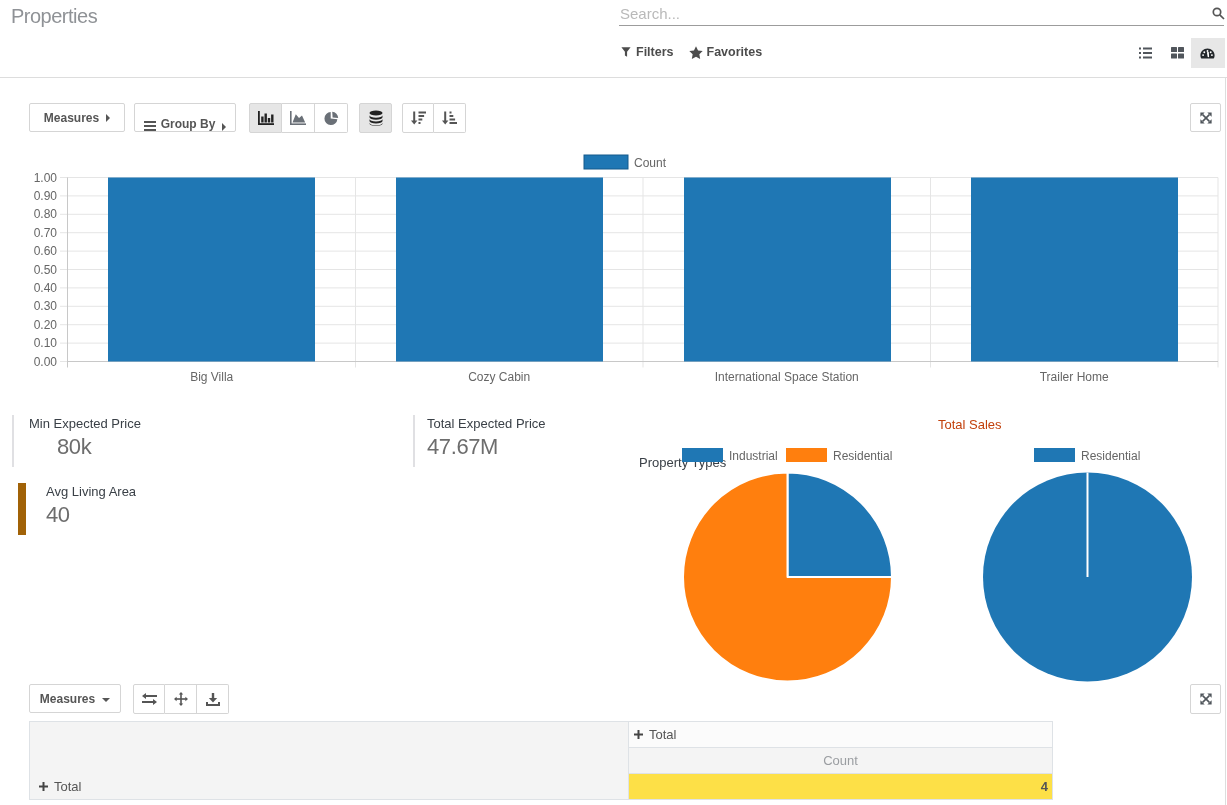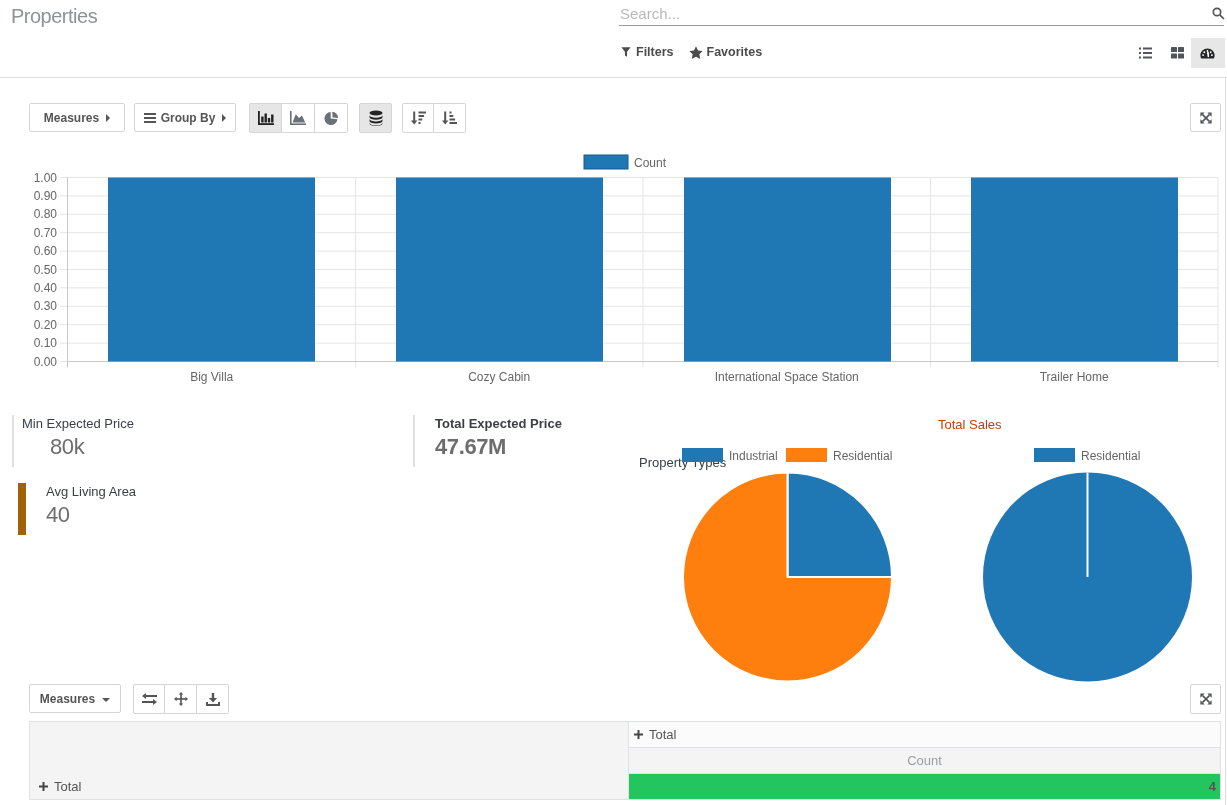--- a/index.html
+++ b/index.html
@@ -68,21 +68,21 @@
     <circle cx="11.9" cy="7.1" r="0.95" fill="#fff"></circle>
     <path d="M8.8 3.9 l-1.9 0.35 l0.75 4.5 a0.75 0.75 0 0 0 1.45 -0.25 Z" fill="#fff"></path>
   </svg>
 
   <div class="abs" style="left:0; top:77px; width:1227px; height:1px; background:#ddd;"></div>
   <div class="abs" style="left:1225px; top:78px; width:1px; height:727px; background:#ddd;"></div>
 
   <div class="btn" style="left:29px; top:103px; width:96px; height:29px; font-size:12px; font-weight:bold;">
     Measures <span style="display:inline-block; margin-left:7px; width:0; height:0; border-left:4px solid #555; border-top:4px solid transparent; border-bottom:4px solid transparent;"></span>
   </div>
-  <div class="btn" style="left:134px; top:103px; width:102px; height:29px; font-size:12px; font-weight:bold;">
+  <div class="btn" style="left:134px; top:103px; width:102px; height:29px; font-size:12px; font-weight:bold;align-items:flex-end;">
     <svg width="12" height="10" viewBox="0 0 12 10" style="margin-right:5px;">
         <g fill="#555">
           <rect y="0" width="12" height="2"></rect>
           <rect y="4" width="12" height="2"></rect>
           <rect y="8" width="12" height="2"></rect>
         </g>
       </svg>
     Group By <span style="display:inline-block; margin-left:7px; width:0; height:0; border-left:4px solid #555; border-top:4px solid transparent; border-bottom:4px solid transparent;"></span>
   </div>
 
@@ -227,25 +227,25 @@
     </g>
 
     <g font-size="12" fill="#666" text-anchor="middle">
       <text x="211.7" y="233">Big Villa</text>
       <text x="499.2" y="233">Cozy Cabin</text>
       <text x="786.7" y="233">International Space Station</text>
       <text x="1074.2" y="233">Trailer Home</text>
     </g>
   </svg>
 
-  <div class="abs" style="left:12px; top:415px; width:190px; height:52px; border-left:2px solid #e0e0e3; padding-left:8px;">
+  <div class="abs" style="left:12px; top:415px; width:190px; height:52px; border-left:2px solid #e0e0e3; padding-left:15px;">
     <div style="font-size:13px; color:#3a4047; margin-top:1px;">Min Expected Price</div>
     <div style="font-size:22px; letter-spacing:-0.4px; color:#6d6d6d; margin-top:3px;margin-left:28px;">80k</div>
   </div>
-  <div class="abs" style="left:413px; top:415px; width:190px; height:52px; border-left:2px solid #e0e0e3; padding-left:20px;font-weight:bold;">
+  <div class="abs" style="left:413px; top:415px; width:190px; height:52px; border-left:2px solid #e0e0e3; padding-left:12px;">
     <div style="font-size:13px; color:#3a4047; margin-top:1px;">Total Expected Price</div>
     <div style="font-size:22px; letter-spacing:-0.4px; color:#6d6d6d; margin-top:3px;">47.67M</div>
   </div>
   <div class="abs" style="left:18px; top:483px; width:190px; height:52px; border-left:8px solid #a16207; padding-left:20px;">
     <div style="font-size:13px; color:#3a4047; margin-top:1px;">Avg Living Area</div>
     <div style="font-size:22px; letter-spacing:-0.4px; color:#6d6d6d; margin-top:3px;">40</div>
   </div>
 
   <div class="abs" style="left:639px; top:417px; font-size:13px; color:#3a4047;margin-top:38px;">Property Types</div>
   <svg class="abs" style="left:637px; top:440px;" width="300" height="250" viewBox="0 0 300 250">
@@ -309,21 +309,21 @@
       </g>
       <g fill="#50565c">
         <path d="M0.4 0.4 h4.3 l-4.3 4.3 Z"></path>
         <path d="M11.6 0.4 v4.3 l-4.3 -4.3 Z"></path>
         <path d="M0.4 11.6 v-4.3 l4.3 4.3 Z"></path>
         <path d="M11.6 11.6 h-4.3 l4.3 -4.3 Z"></path>
       </g>
     </svg>
   </div>
 
-  <div class="abs" style="left:29px; top:721px; width:1192px; border:1px solid #dee2e6; border-bottom:none; background:#22c55e; font-size:13px; color:#555;">
+  <div class="abs" style="left:29px; top:721px; width:1024px; border:1px solid #dee2e6; border-bottom:none; background:#fde047; font-size:13px; color:#555;">
     <div style="display:flex;">
       <div style="width:599px; background:#f4f4f4; border-right:1px solid #dee2e6;"></div>
       <div style="flex:1;">
         <div style="height:26px; background:#fbfbfb; border-bottom:1px solid #dee2e6; display:flex; align-items:center; padding-left:5px;">
           <svg width="9" height="9" viewBox="0 0 9 9" style="margin-right:6px;">
               <path d="M3.5 0 h2 v3.5 h3.5 v2 h-3.5 v3.5 h-2 v-3.5 h-3.5 v-2 h3.5 Z" fill="#444"></path>
             </svg>
           <span>Total</span>
         </div>
         <div style="height:26px; background:#f4f4f4; border-bottom:1px solid #dee2e6; display:flex; align-items:center; justify-content:center; color:#9a9da1;">Count</div>

